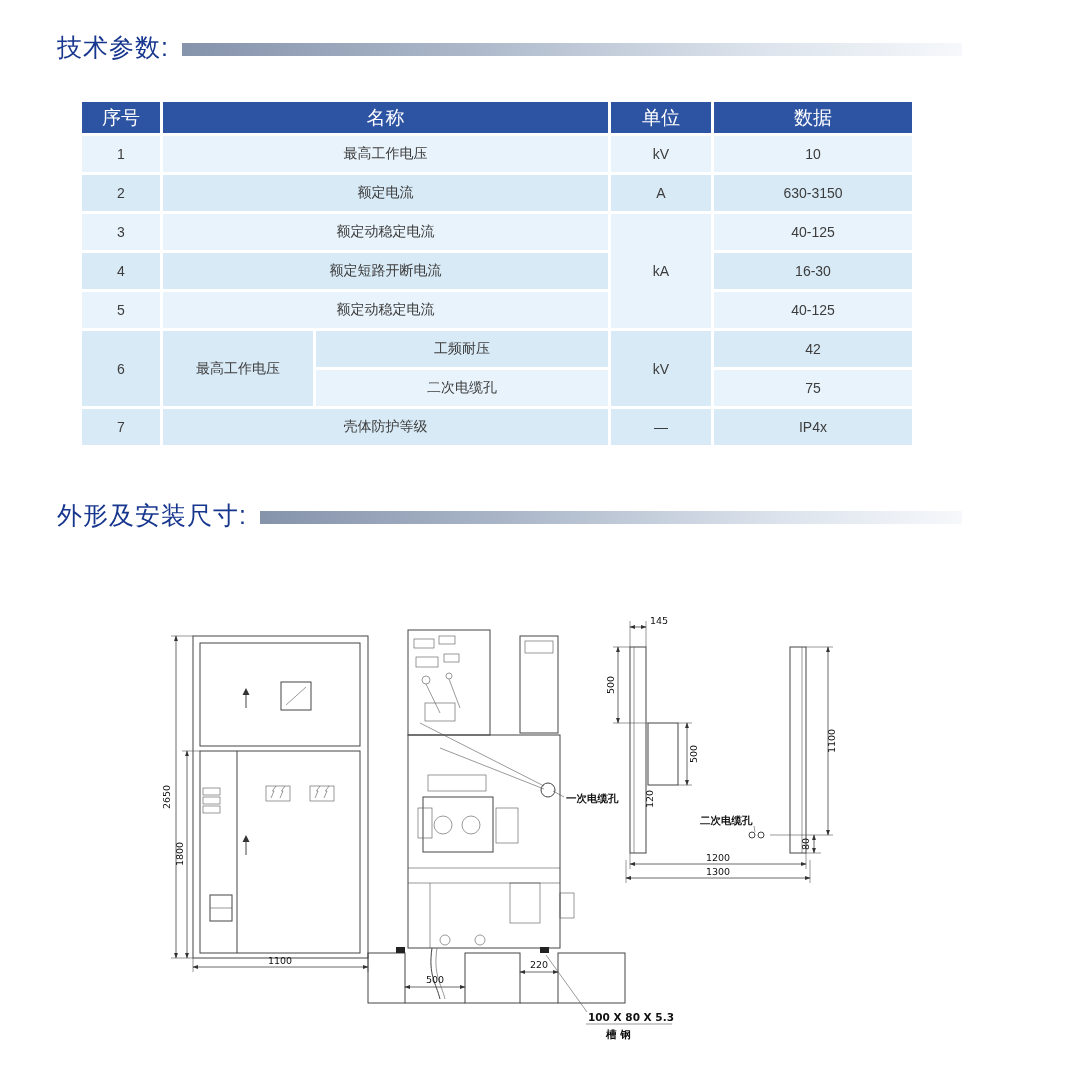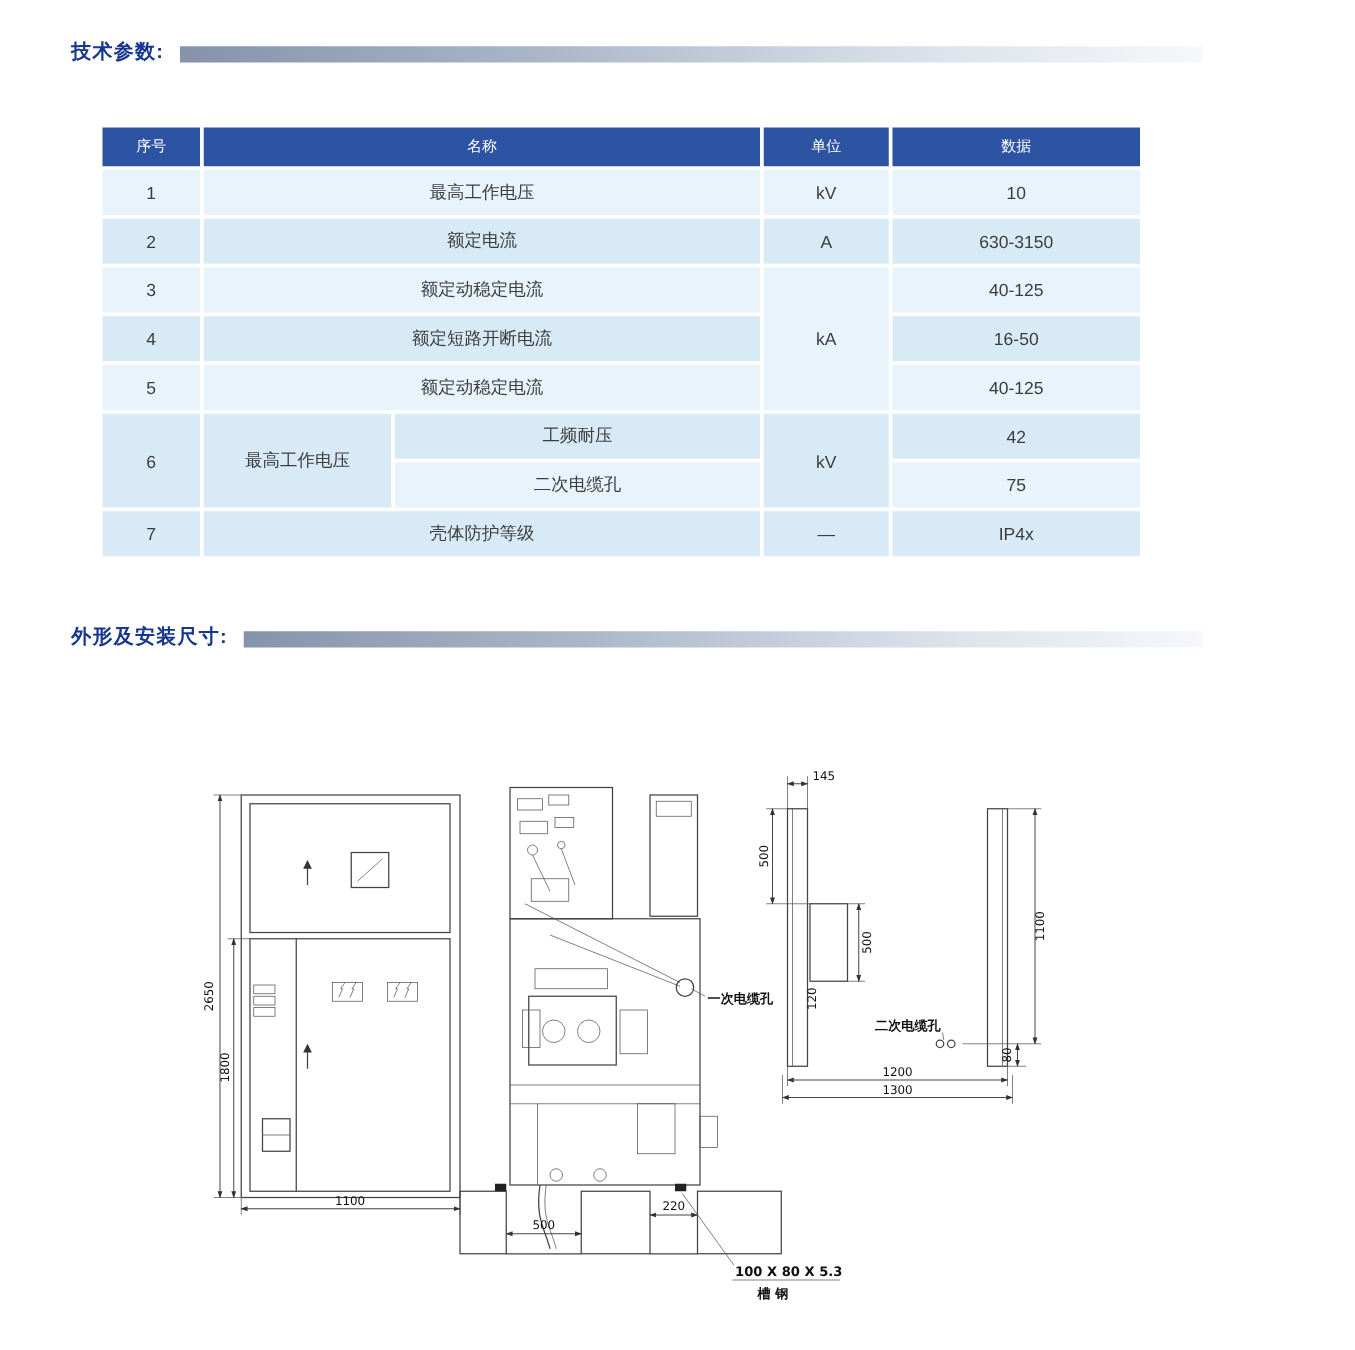--- a/index.html
+++ b/index.html
@@ -9,33 +9,33 @@
     font-family:"Liberation Sans","DejaVu Sans",sans-serif;
     color:#333;
   }
   .section-header {
     position:absolute; left:57px; right:122px;
     display:flex; align-items:center;
   }
   #hdr-tech { top:31px; }
   #hdr-dims { top:499px; }
   .section-title {
-    color:#17368e; font-weight:bold; font-size:16px; letter-spacing:1px;
+    color:#17368e; font-weight:normal; font-size:25px; letter-spacing:1px;
     white-space:nowrap;
   }
   .gradient-bar {
     flex:1; height:13px; margin-left:13px; margin-top:3px;
     background:linear-gradient(90deg,#8593ab 0%, #aab6c8 35%, #dde4ed 75%, #f6f8fb 100%);
   }
   
   .table-wrap { position:absolute; left:79px; top:99px; }
   table.params { border-collapse:separate; border-spacing:3px; }
   table.params th {
     background:#2d53a3; color:#ffffff; font-weight:normal;
-    font-size:12px; height:31px; text-align:center; vertical-align:middle;
+    font-size:19px; height:31px; text-align:center; vertical-align:middle;
   }
   table.params td {
     text-align:center; vertical-align:middle;
     font-size:14px; color:#3c3c3c; height:36px;
   }
   .c-light { background:#e8f3fb; }
   .c-dark  { background:#d8eaf6; }
   
   .drawing-wrap { position:absolute; left:140px; top:583px; }
   svg .ln   { stroke:#444; fill:none; stroke-width:1; }
@@ -90,21 +90,21 @@
     </tr>
     <tr>
       <td class="c-light">3</td>
       <td class="c-light" colspan="2">额定动稳定电流</td>
       <td class="c-light" rowspan="3">kA</td>
       <td class="c-light">40-125</td>
     </tr>
     <tr>
       <td class="c-dark">4</td>
       <td class="c-dark" colspan="2">额定短路开断电流</td>
-      <td class="c-dark">16-50</td>
+      <td class="c-dark">16-30</td>
     </tr>
     <tr>
       <td class="c-light">5</td>
       <td class="c-light" colspan="2">额定动稳定电流</td>
       <td class="c-light">40-125</td>
     </tr>
     <tr>
       <td class="c-dark" rowspan="2">6</td>
       <td class="c-dark" rowspan="2">最高工作电压</td>
       <td class="c-dark">工频耐压</td>

